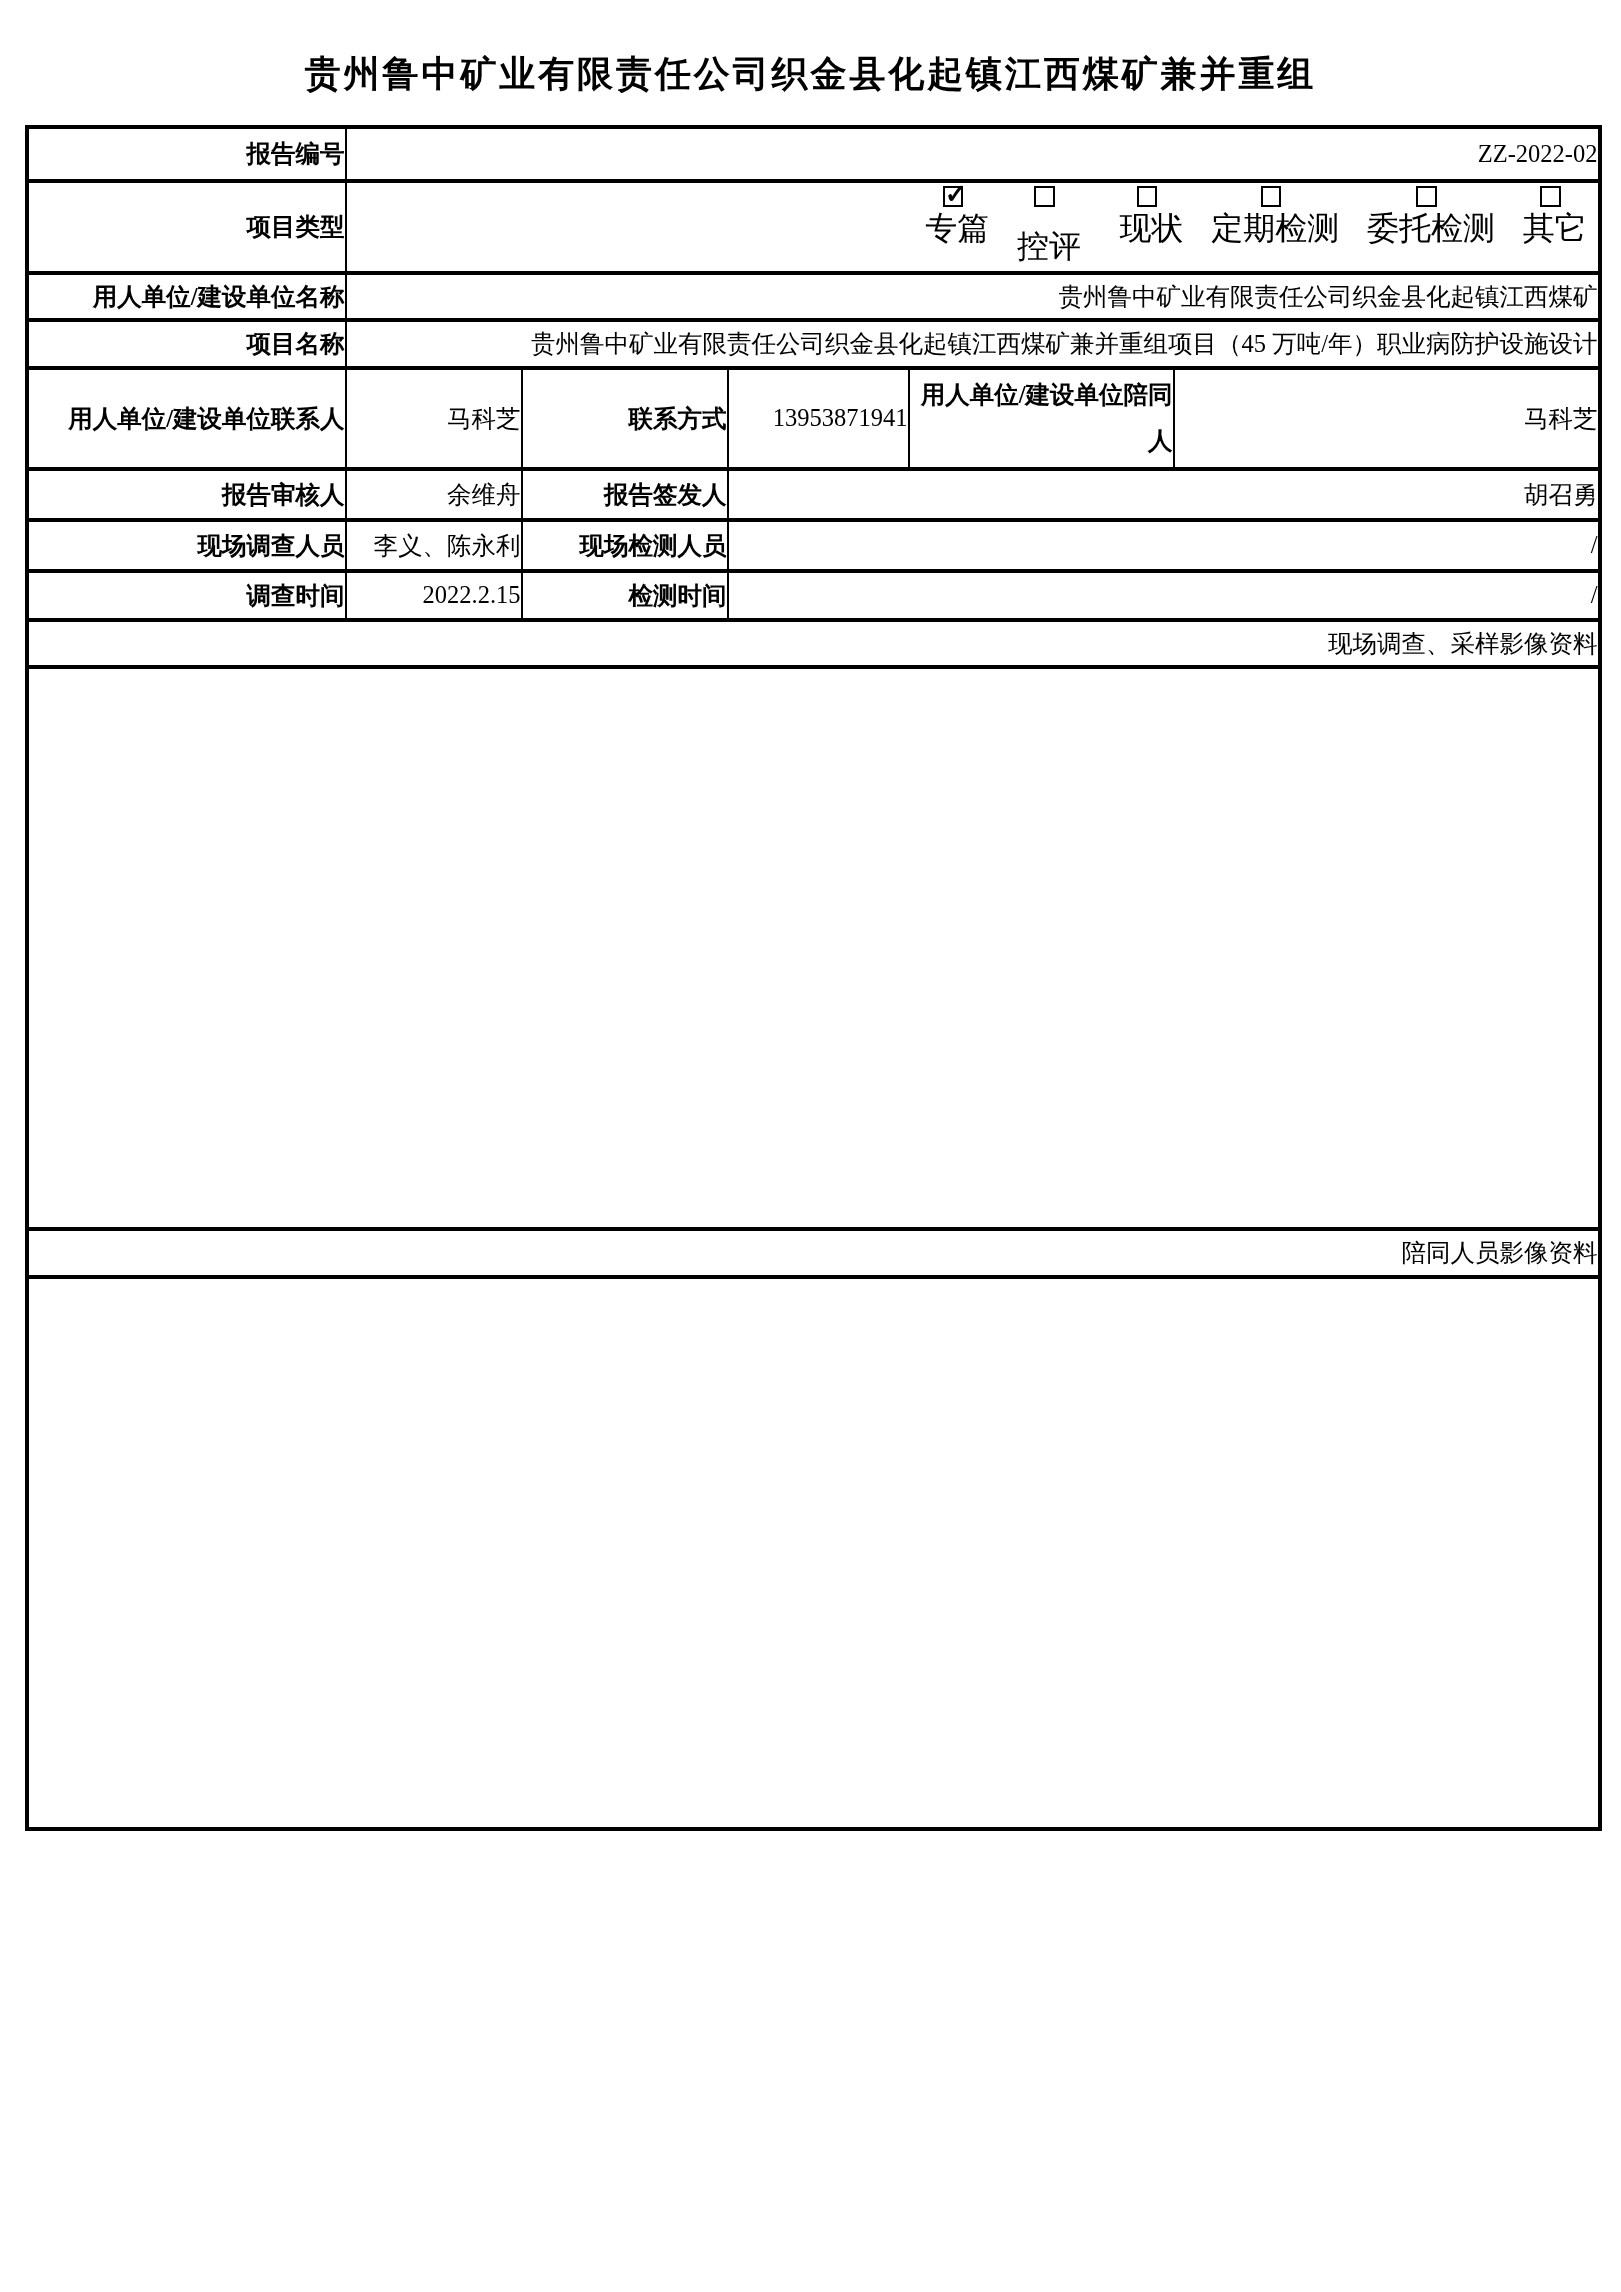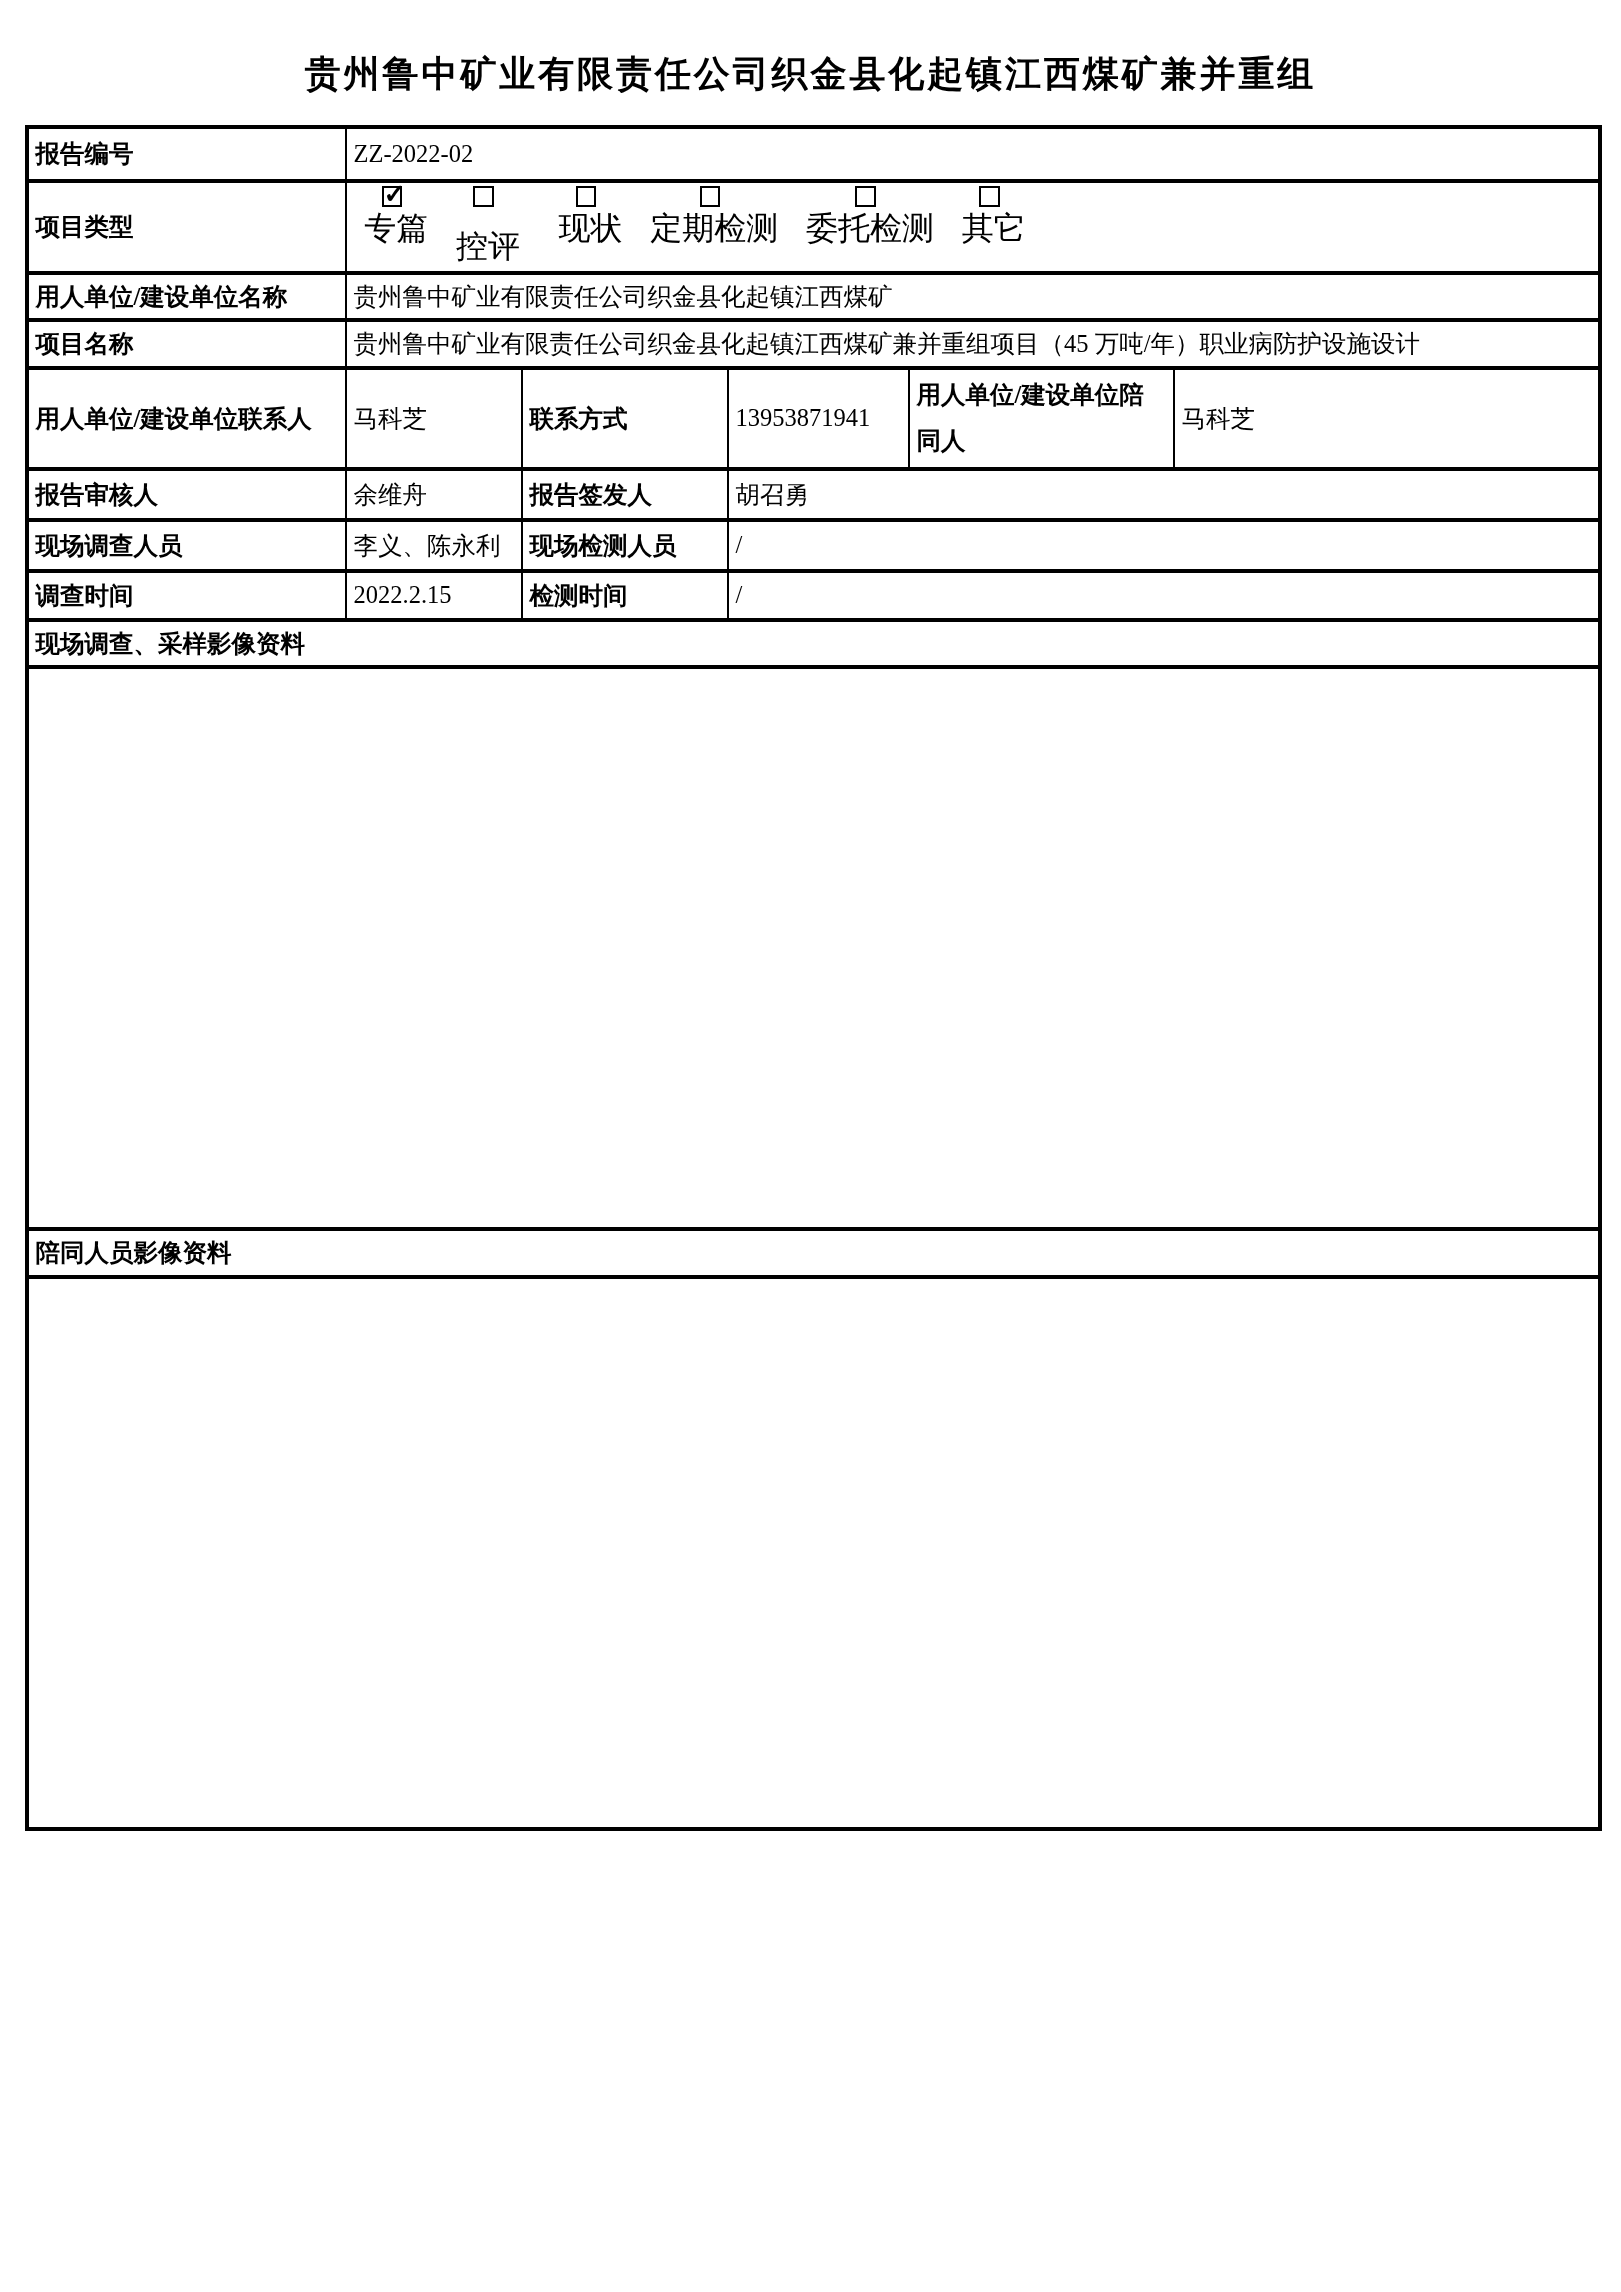--- a/index.html
+++ b/index.html
@@ -30,33 +30,33 @@
     width: 1573px;
     margin: 5.9px 0 0 24.5px;
     border: 4.9px solid #000;
   }
   table.form td {
     box-sizing: border-box;
     border-left: 2.9px solid #000;
     border-right: 2.9px solid #000;
     border-top: 4.9px solid #000;
     border-bottom: 4.9px solid #000;
-    text-align: left;
+    text-align: right;
     vertical-align: middle;
     font-size: 24.5px;
-    padding: 2px 7px;
+    padding: 2px 0;
     overflow: hidden;
   }
   td.lbl {
     font-weight: bold;
   }
   td.nowrap { white-space: nowrap; padding: 2px 2px; }
   td.wrap2 { line-height: 1.9; padding: 2px 13.7px; }
   td.section-hd {
-    font-weight: bold;
+    font-weight: normal;
     font-size: 24.5px;
   }
   td.blank { background: #ffffff; }
   
   .opt {
     display: inline-flex;
     align-items: center;
     margin: 0 10.8px;
     font-size: 32px;
     flex-direction: column;

